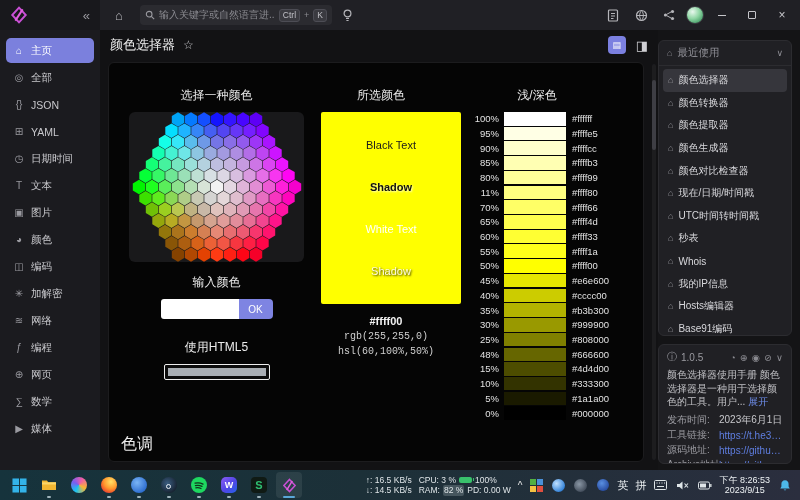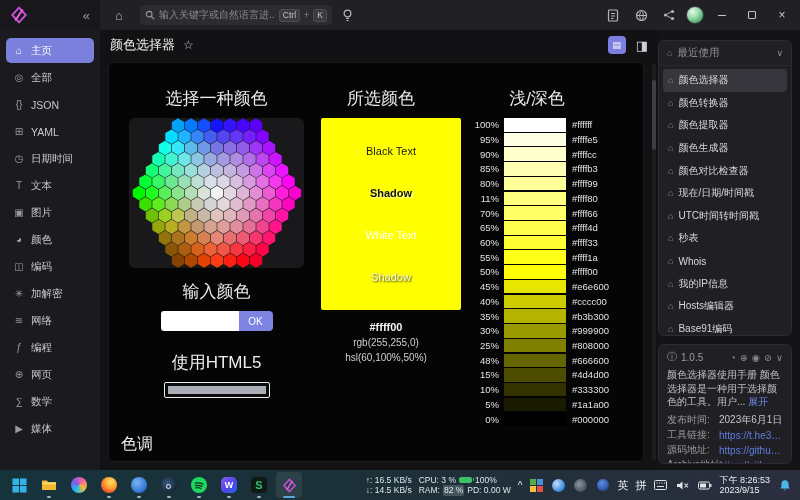--- a/index.html
+++ b/index.html
@@ -32,42 +32,42 @@
 
   .main{flex:1;background:#121214;position:relative;min-width:0;}
   .main-header{height:30px;display:flex;align-items:center;padding:0 10px;}
   .main-title{font-size:13px;color:#f0f0f0;}
   .fav-star{margin-left:8px;color:#c0c0c4;font-size:12px;}
   .hdr-right{margin-left:auto;display:flex;align-items:center;gap:10px;}
   .badge-btn{width:18px;height:18px;border-radius:4px;background:#7b80e0;color:#fff;font-size:9px;display:flex;align-items:center;justify-content:center;}
   .panel-toggle{color:#d0d0d4;font-size:13px;line-height:1;}
 
   .tool-panel{position:absolute;left:8px;right:14px;top:32px;height:400px;background:#050505;border-radius:6px;display:flex;padding-top:24px;overflow:hidden;border:1px solid #1c1c1e;}
-  .sec-title{font-size:17px;color:#ececec;text-align:center;margin-bottom:8px;white-space:nowrap;}
+  .sec-title{font-size:12px;color:#ececec;text-align:center;margin-bottom:8px;white-space:nowrap;}
 
   .col1{width:200px;padding-left:20px;flex:none;}
   .hexbox{width:175px;height:150px;background:#19191b;border-radius:6px;display:flex;align-items:center;justify-content:center;}
   .c1-mid{margin-top:12px;}
   .input-row{display:flex;justify-content:center;margin-top:6px;}
   .color-input{width:78px;height:20px;background:#fff;border:none;border-radius:3px 0 0 3px;padding:0 4px;font-size:10px;}
   .ok-btn{width:34px;height:20px;background:#7e84e2;color:#fff;border:none;border-radius:0 4px 4px 0;font-size:10px;}
   .html5-title{margin-top:20px;text-align:center;}
   .html5-bar{width:106px;height:16px;margin:6px auto 0;border:1px solid #ededed;border-radius:2px;background:#0c0c0c;padding:3px;}
   .html5-bar .inner{width:100%;height:100%;background:#a9aeb4;}
 
   .col2{width:130px;margin-left:12px;flex:none;}
   .sel-swatch{width:140px;height:192px;border-radius:2px;display:flex;flex-direction:column;justify-content:space-around;align-items:center;padding:12px 0;}
   .sw-label{font-size:11px;}
   .sw-0{color:#1b1b1b;}
   .sw-1{color:#111;font-weight:bold;text-shadow:1px 1px 2px rgba(255,255,255,.8);}
   .sw-2{color:#fff;}
   .sw-3{color:#fffce0;text-shadow:1px 1px 2px rgba(0,0,0,.8);}
   .sel-vals{text-align:center;margin-top:10px;line-height:15px;}
   .sel-hex{font-size:11px;font-weight:bold;color:#f2f2f2;}
-  .sel-rgb,.sel-hsl{font-size:10px;color:#cfcfcf;}
+  .sel-rgb,.sel-hsl{font-size:10px;color:#cfcfcf;font-family:Liberation Mono, monospace;}
 
   .col3{width:170px;margin-left:16px;flex:none;}
   .shade-list{height:308px;display:flex;flex-direction:column;justify-content:space-between;}
   .shade-row{display:flex;align-items:center;height:13.5px;}
   .shade-pct{width:32px;text-align:right;font-size:9.5px;color:#e2e2e2;margin-right:5px;flex:none;}
   .shade-sw{width:62px;height:13.5px;flex:none;}
   .shade-hex{margin-left:6px;font-size:9.5px;color:#e2e2e2;}
 
   .hue-label{position:absolute;left:12px;bottom:6px;font-size:16px;color:#ececec;}
   .v-scroll{position:absolute;right:2px;top:34px;bottom:10px;width:4px;background:#1d1d1f;border-radius:2px;}
@@ -108,21 +108,21 @@
   .stat2{display:flex;flex-direction:column;justify-content:center;font-size:8.5px;line-height:10.5px;color:#dfe5e8;white-space:nowrap;}
   .stat-row{display:flex;align-items:center;gap:3px;}
   .batt{display:inline-block;width:13px;height:6px;border-radius:2px;background:#39c16c;position:relative;}
   .batt:after{content:"";position:absolute;right:-2px;top:1.5px;width:1.5px;height:3px;background:#39c16c;}
   .ram-val{background:#46565e;border-radius:2px;padding:0 1px;}
   .up-chev{color:#e8e8e8;font-size:10px;}
   .trayicon{width:15px;height:15px;flex:none;display:flex;align-items:center;justify-content:center;}
   .tgrid{display:grid;grid-template-columns:6px 6px;grid-template-rows:6px 6px;gap:1px;}
   .tgrid i{display:block;}
   .ime{color:#eef2f4;font-size:11px;}
-  .clock{text-align:left;font-size:9px;line-height:10.5px;color:#eef2f4;white-space:nowrap;}
+  .clock{text-align:center;font-size:9px;line-height:10.5px;color:#eef2f4;white-space:nowrap;}
   svg{display:block;}
 </style>
 </head>
 <body>
 
 <div class="app">
 
   <div class="topbar">
     <div class="tb-left">
       <svg width="18" height="18" viewBox="0 0 16 16">

